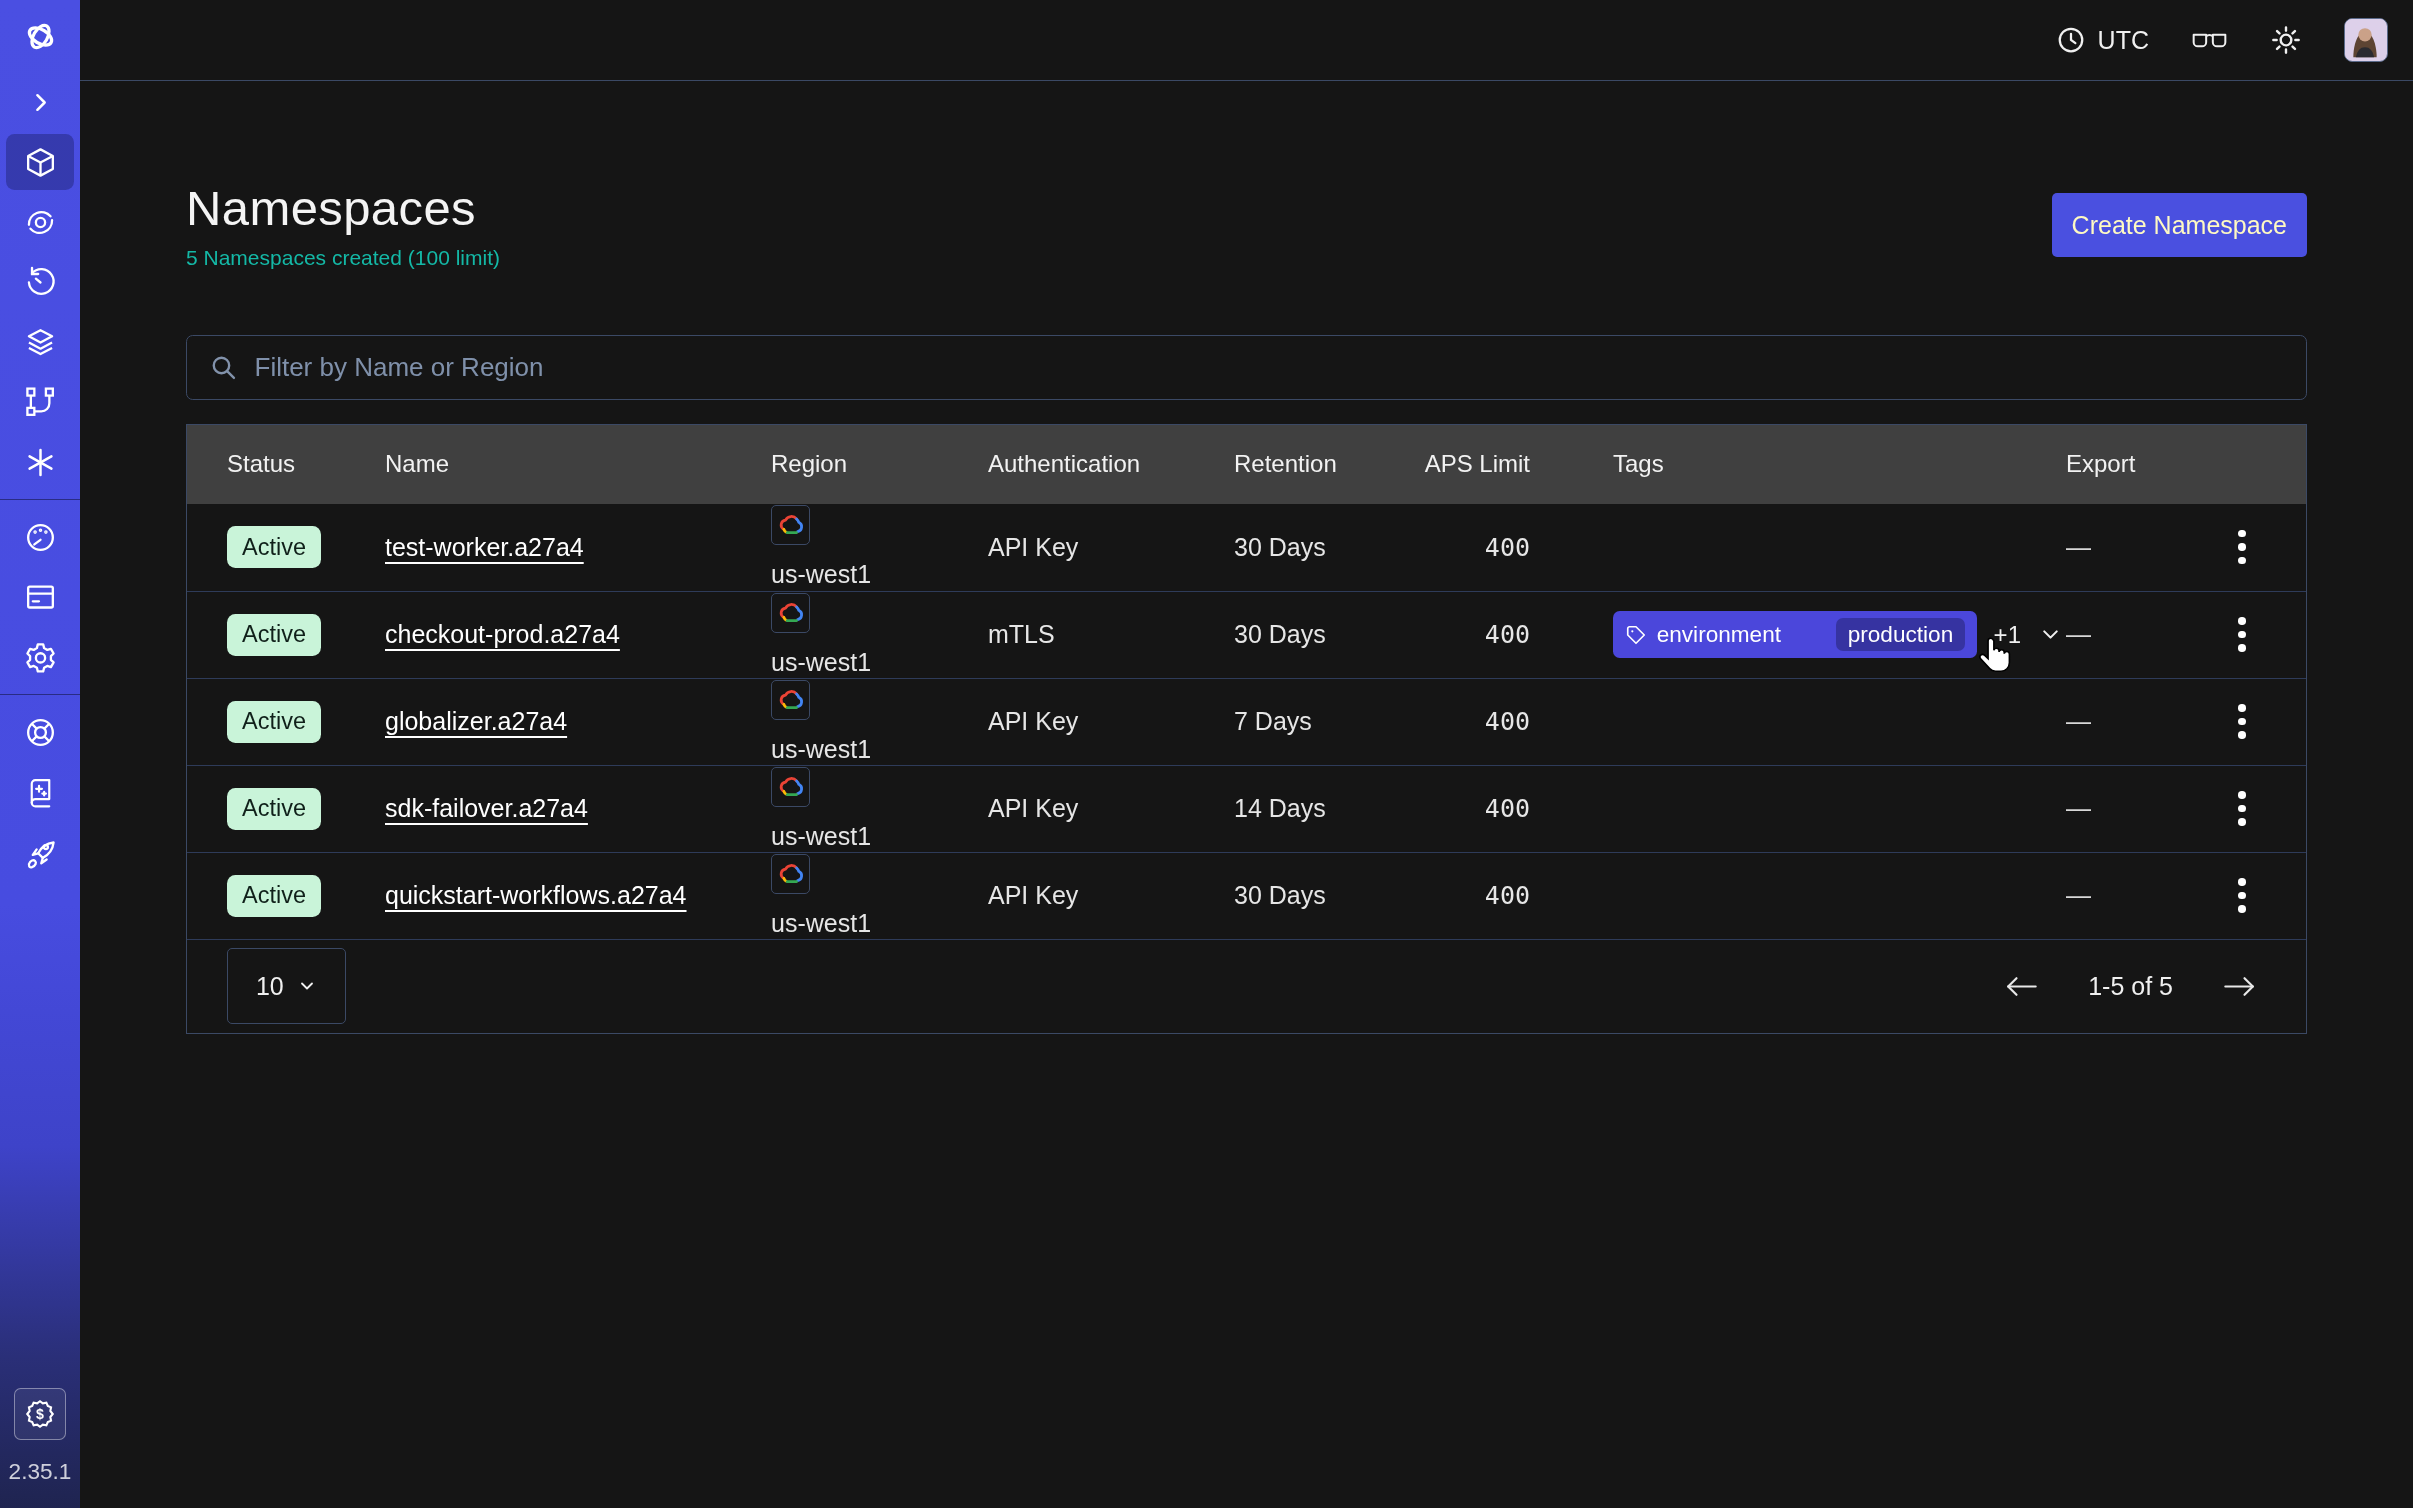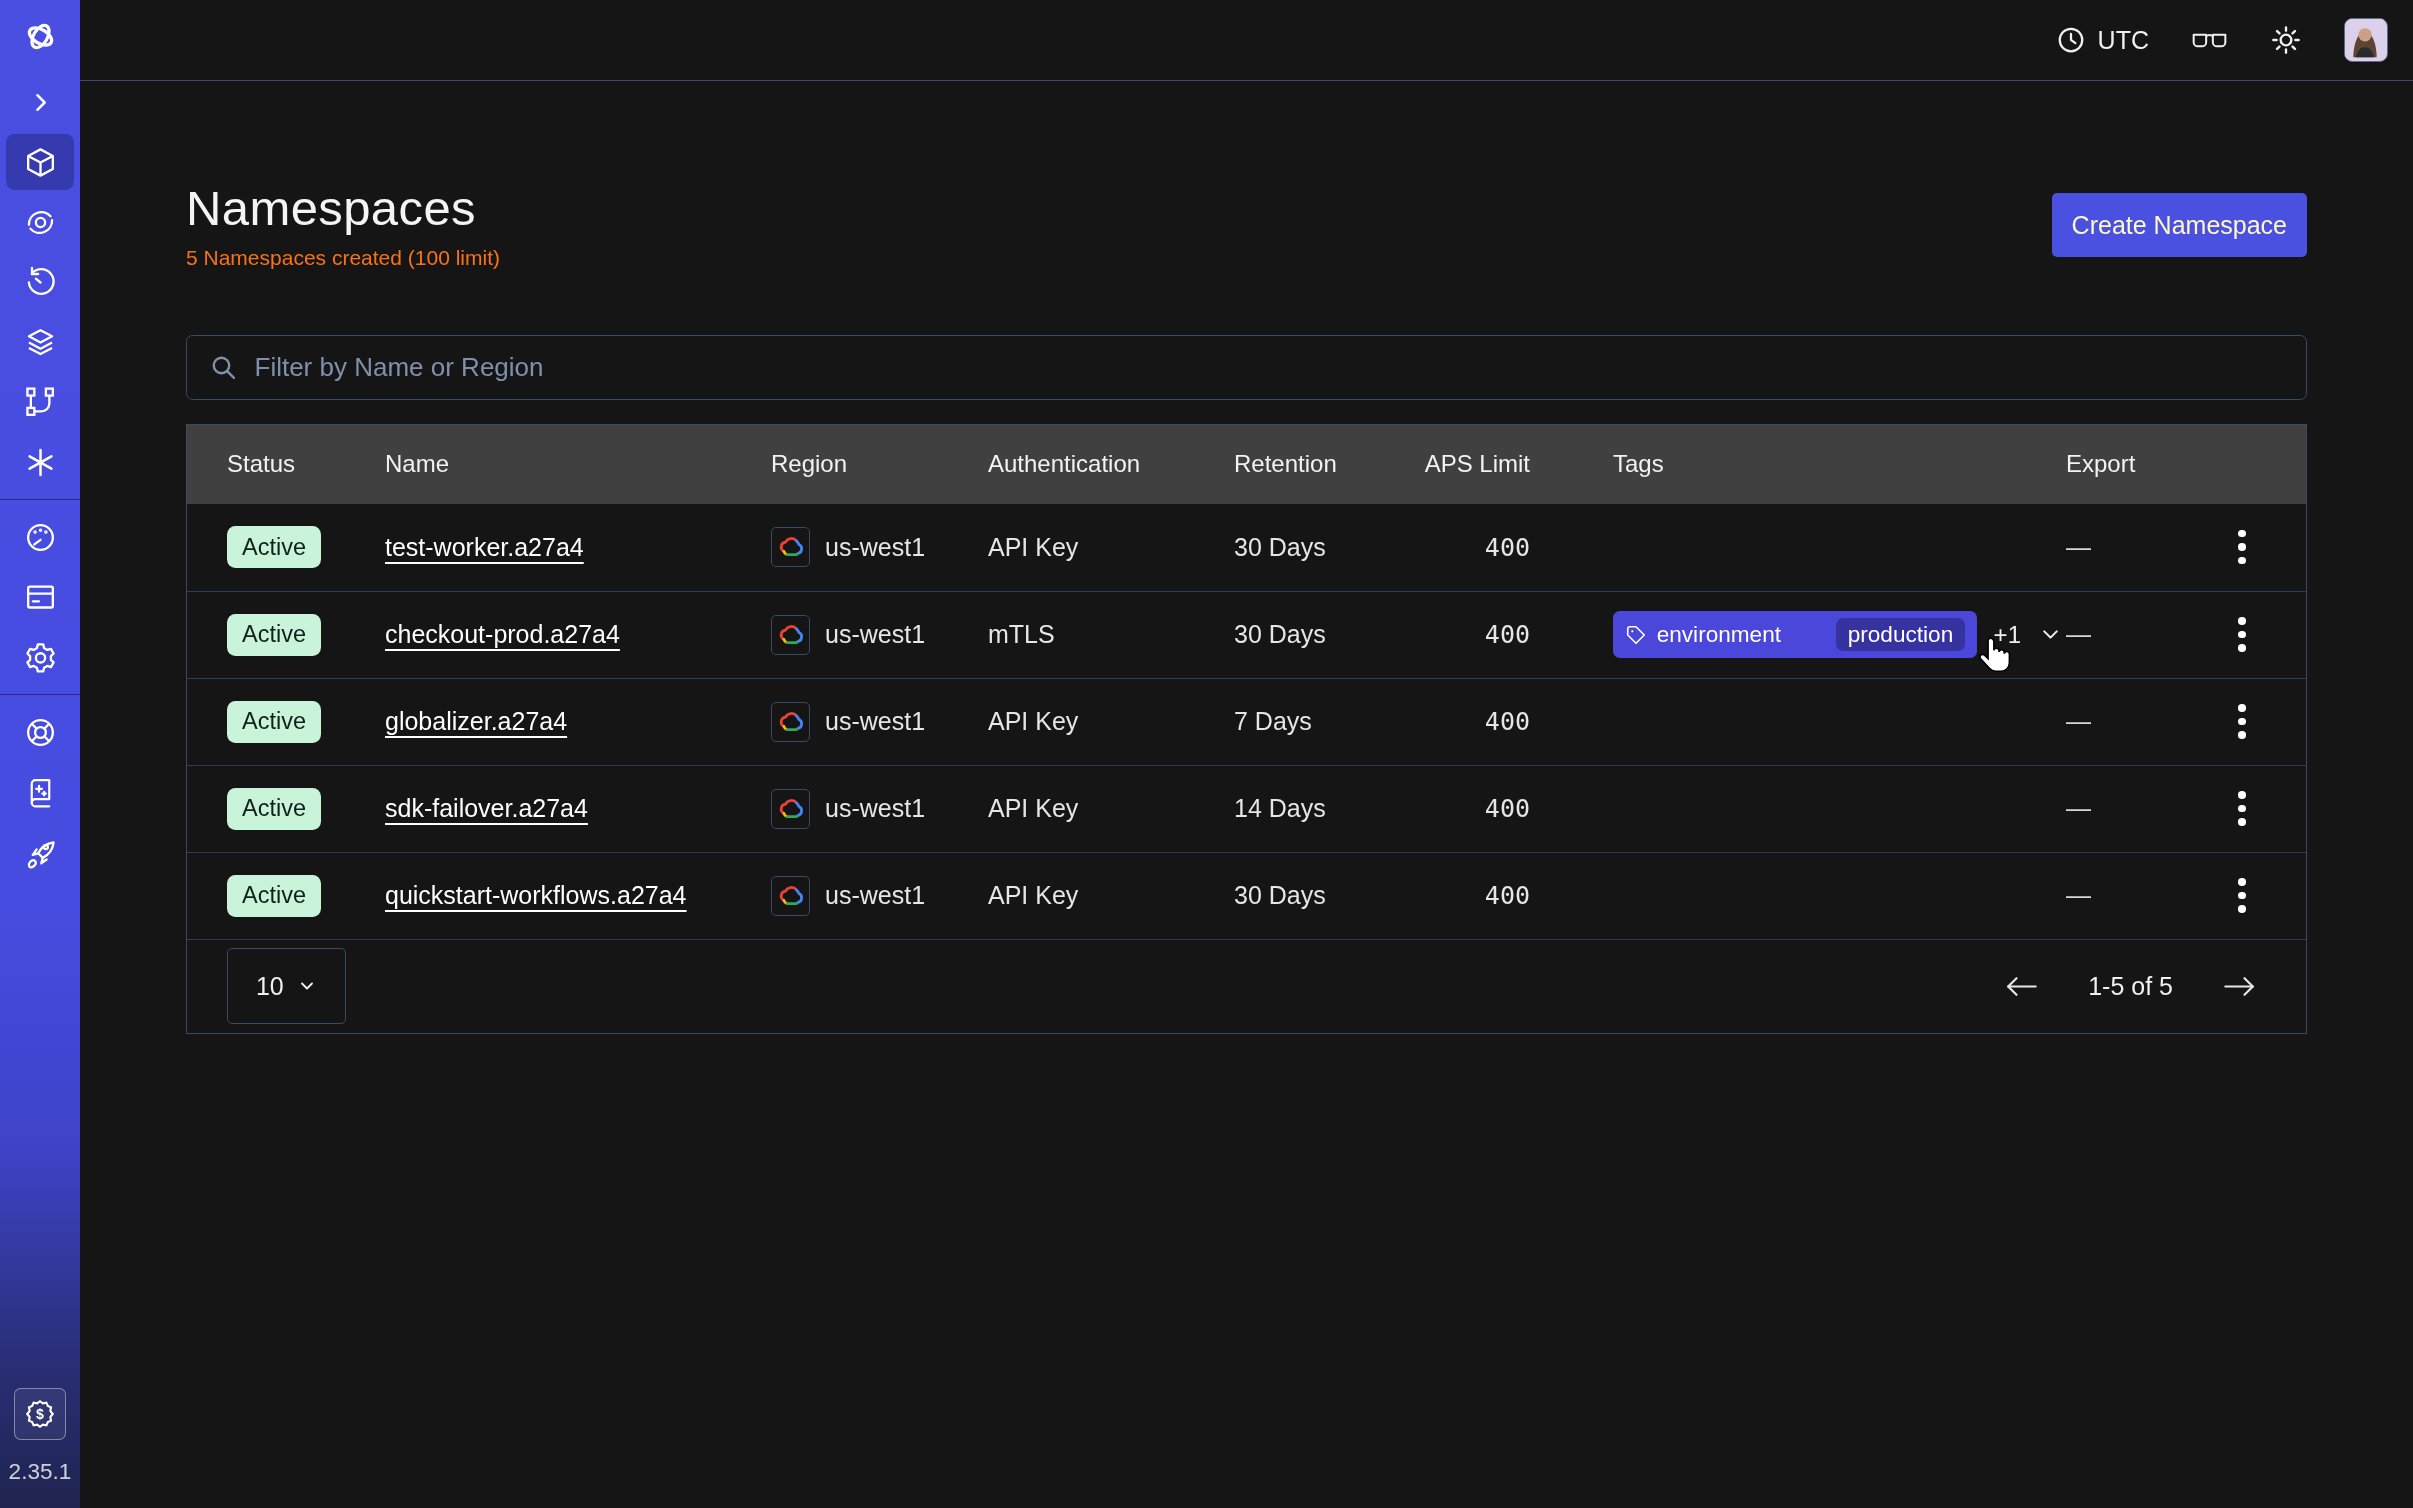--- a/index.html
+++ b/index.html
@@ -48,21 +48,21 @@
   .tz-label { font-size:25px; color:#f0f0f0; }
   .avatar {
     width:44px; height:44px; border-radius:8.4px; border:1.7px solid #5a6a8a; overflow:hidden; cursor:pointer;
     background:#ddd0ea;
   }
 
   
   .main { position:absolute; left:80px; top:83px; right:0; bottom:0; }
   .page-head { position:relative; margin:97px 106px 0 106px; height:147px; }
   .page-title { font-size:49px; font-weight:500; color:#f4f4f4; letter-spacing:0.4px; }
-  .page-subtitle { font-size:21px; color:#f97316; margin-top:10px; }
+  .page-subtitle { font-size:21px; color:#14b8a6; margin-top:10px; }
   .create-btn {
     position:absolute; right:0; top:13.4px; height:64px; padding:0 20px;
     background:#4A50E0; color:#fef9c3; border:none; border-radius:5px;
     font-size:25px; font-family:inherit; cursor:pointer;
   }
 
   .search-box {
     margin:8px 106px; height:65px; border:1.7px solid #3B4965; border-radius:6.7px;
     display:flex; align-items:center; gap:17px; padding:0 22px;
   }
@@ -82,21 +82,21 @@
   .thead { background:#404040; height:79px; font-size:24px; font-weight:500; color:#f2f2f2; }
   .trow { height:87px; border-top:1.7px solid #2E3B59; font-size:25px; color:#e6e6e6; }
   .trow:first-child { border-top:none; }
   .th-aps,.cell-aps { text-align:right; padding-right:83px; }
   .mono { font-family:"DejaVu Sans Mono",monospace; }
   .badge {
     display:inline-block; background:#C9F4D9; color:#10201a;
     font-size:23.5px; padding:7.5px 15px; border-radius:8.4px;
   }
   .ns-link { color:#ffffff; text-decoration:underline; text-underline-offset:5.9px; text-decoration-thickness:1.7px; cursor:pointer;text-align:center; }
-  .cell-region { display:flex; align-items:center; gap:15px; }
+  .cell-region { display:flex; align-items:flex-start; gap:15px;flex-direction:column; }
   .gcp-box {
     width:39px; height:40px; border:1.7px solid #3B4965; border-radius:5px;
     display:flex; align-items:center; justify-content:center; flex:none;
   }
   .cell-tags { display:flex; align-items:center; gap:17px; }
   .tag-group { display:flex; align-items:center; gap:17px; }
   .tag-pill {
     display:flex; align-items:center; gap:10px; background:#4B47DB; color:#fff;
     border-radius:6.7px; padding:6.7px 11.7px 6.7px 11.7px; font-size:22.6px; cursor:pointer;
   }

